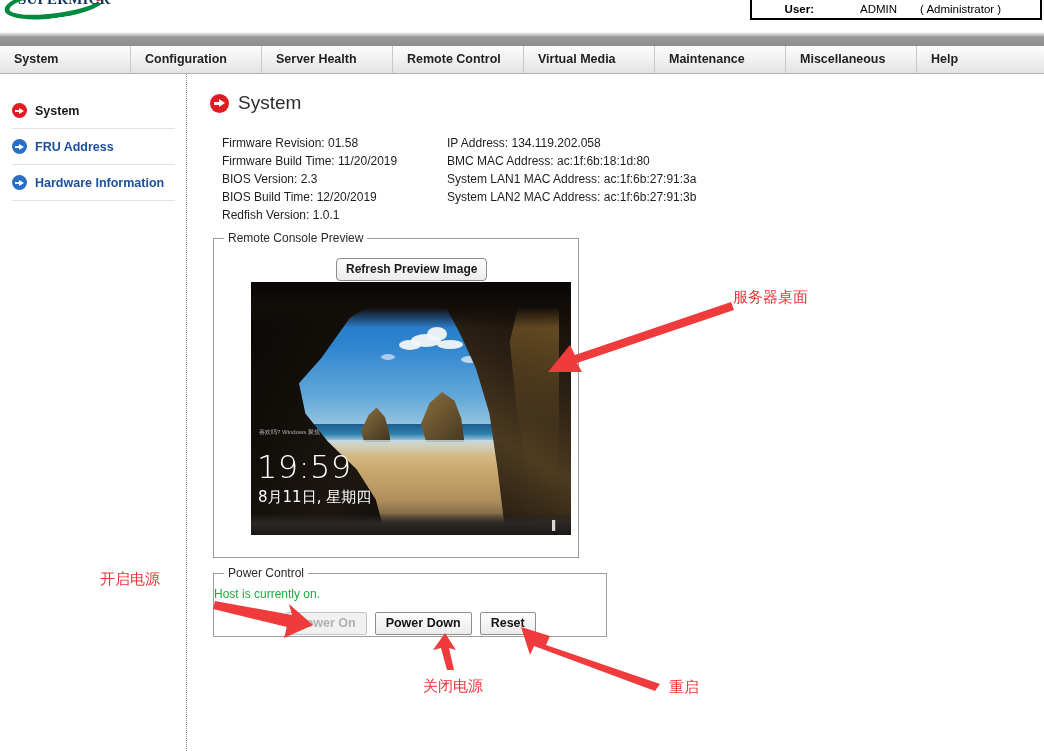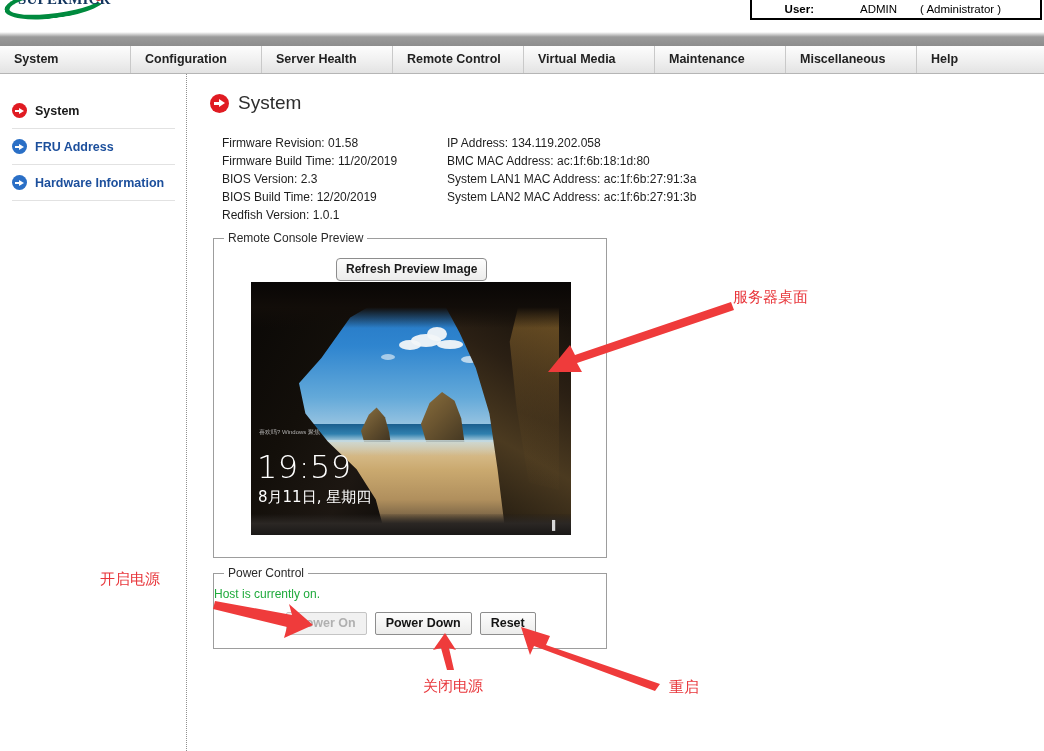--- a/index.html
+++ b/index.html
@@ -111,22 +111,22 @@
   .info-line { height:18px; line-height:18px; white-space:nowrap; }
 
   
   .fs {
     position:absolute; border:1px solid #9d9d9d; background:#fff;
   }
   .fs-legend {
     position:absolute; top:-8px; left:10px; background:#fff;
     padding:0 4px; font-size:12px; color:#2a2a2a; white-space:nowrap;
   }
-  #preview-fs { left:213px; top:238px; width:394px; height:320px; }
-  #power-fs   { left:213px; top:573px; width:394px; height:76px; }
+  #preview-fs { left:213px; top:238px; width:366px; height:320px; }
+  #power-fs   { left:213px; top:573px; width:394px; height:64px; }
 
   .refresh-btn {
     position:absolute; left:122px; top:19px;
     padding:3px 9px 4px 9px;
     font-size:12px; font-weight:bold; color:#1a1a1a;
     background: linear-gradient(to bottom,#fdfdfd,#ececeb);
     border:1px solid #8d8d8d; border-radius:4px;
     cursor:pointer;
   }
 

